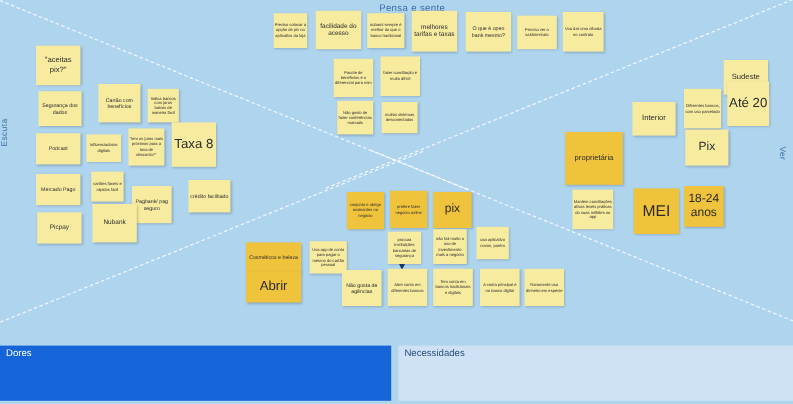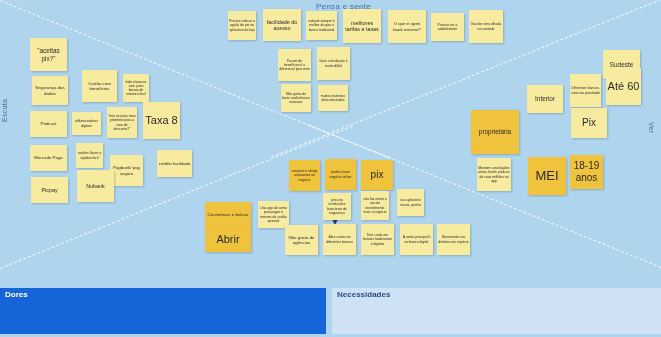--- a/index.html
+++ b/index.html
@@ -40,21 +40,21 @@
   .note.gold{background:#f0c33c;}
   .t4{font-size:3.4px;}
   .t5{font-size:4.4px;}
   .t6{font-size:5.4px;}
   .t7{font-size:6.4px;}
   .t9{font-size:10px;}
   .t11{font-size:11px;}
   .t13{font-size:13px;}
 
   
-  .band{position:absolute;box-sizing:border-box;font-weight:bold;}
+  .band{position:absolute;box-sizing:border-box;}
   #dores{left:0;top:288px;width:326px;height:46px;background:#1565d8;}
   #necessidades{left:332px;top:288px;width:329px;height:46px;background:#cfe2f5;}
   .band-title{position:absolute;left:5px;top:2px;font-size:8px;}
   #dores .band-title{color:#ffffff;}
   #necessidades .band-title{color:#2b4f7d;text-align:right;}
 
   .arrow{position:absolute;pointer-events:none;}
 </style>
 </head>
 <body>
@@ -96,27 +96,27 @@
       <div class="note t6" style="left: 343px; top: 9px; width: 38px; height: 34px;">melhores tarifas e taxas</div>
       <div class="note t5" style="left: 388px; top: 10px; width: 38px; height: 33px;">O que é open bank mesmo?</div>
       <div class="note t4" style="left: 431px; top: 13px; width: 33px; height: 28px;">Preciso ver o saldo/extrato</div>
       <div class="note t4" style="left: 469px; top: 10px; width: 34px; height: 33px;">Vou dar uma olhada no contrato</div>
       <div class="note t4" style="left: 278px; top: 49px; width: 33px; height: 32px;">Pacote de benefícios é o diferencial para mim</div>
       <div class="note t4" style="left: 317px; top: 47px; width: 33px; height: 33px;">fazer conciliação é muito difícil</div>
       <div class="note t4" style="left: 281px; top: 84px; width: 30px; height: 28px;">Não gosto de fazer conferências manuais</div>
       <div class="note t4" style="left: 318px; top: 85px; width: 30px; height: 26px;">muitos sistemas desconectados</div>
       <div class="note t7" style="left: 603px; top: 50px; width: 37px; height: 29px;">Sudeste</div>
       <div class="note t4" style="left: 570px; top: 74px; width: 31px; height: 33px;">Diferentes bancos, com uso parcelado</div>
-      <div class="note t11" style="left: 606px; top: 68px; width: 35px; height: 37px;">Até 60</div>
+      <div class="note t11" style="left: 606px; top: 68px; width: 35px; height: 37px;">Até 20</div>
       <div class="note t7" style="left: 527px; top: 85px; width: 36px; height: 28px;">Interior</div>
       <div class="note t9" style="left: 571px; top: 108px; width: 36px; height: 30px;">Pix</div>
       <div class="note t7 gold" style="left: 471px; top: 110px; width: 48px; height: 44px;">proprietária</div>
       <div class="note t4" style="left: 477px; top: 158px; width: 34px; height: 33px;">Mantem conciliações ativas levels práticas do suas milhões no app</div>
       <div class="note t13 gold" style="left: 528px; top: 157px; width: 38px; height: 38px;">MEI</div>
-      <div class="note t9 gold" style="left: 570px; top: 155px; width: 33px; height: 34px;">18-19 anos</div>
+      <div class="note t9 gold" style="left: 570px; top: 155px; width: 33px; height: 34px;">18-24 anos</div>
       <div class="note t4 gold" style="left: 289px; top: 160px; width: 31px; height: 31px;">conjunto e obrigo assinantes no negócio</div>
       <div class="note t4 gold" style="left: 325px; top: 159px; width: 31px; height: 31px;">prefere fazer negócio online</div>
       <div class="note t9 gold" style="left: 361px; top: 160px; width: 32px; height: 30px;">pix</div>
       <div class="note t4" style="left: 323px; top: 193px; width: 28px; height: 27px;">procura instituições bancárias de segurança</div>
       <div class="note t4" style="left: 361px; top: 191px; width: 28px; height: 29px;">não faz muito o uso de investimento mais a negócio</div>
       <div class="note t4" style="left: 397px; top: 189px; width: 27px; height: 27px;">usa aplicativo novos, porém</div>
       <div class="note t5 gold" style="left: 205px; top: 202px; width: 46px; height: 25px;">Cosméticos e beleza</div>
       <div class="note t11 gold" style="left: 205px; top: 226px; width: 46px; height: 26px;">Abrir</div>
       <div class="note t4" style="left: 258px; top: 201px; width: 31px; height: 27px;">Usa app de conta para pagar o mesmo do cartão pessoal</div>
       <div class="note t5" style="left: 285px; top: 225px; width: 33px; height: 30px;">Não gosta de agências</div>

